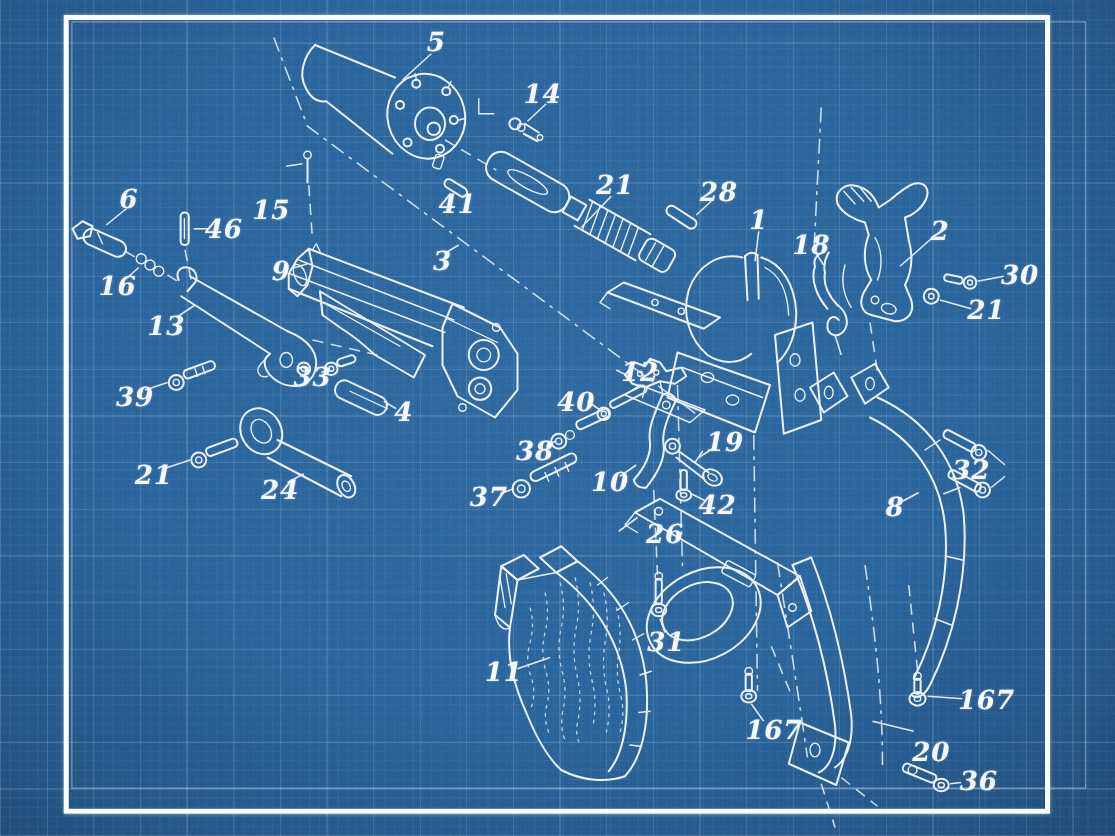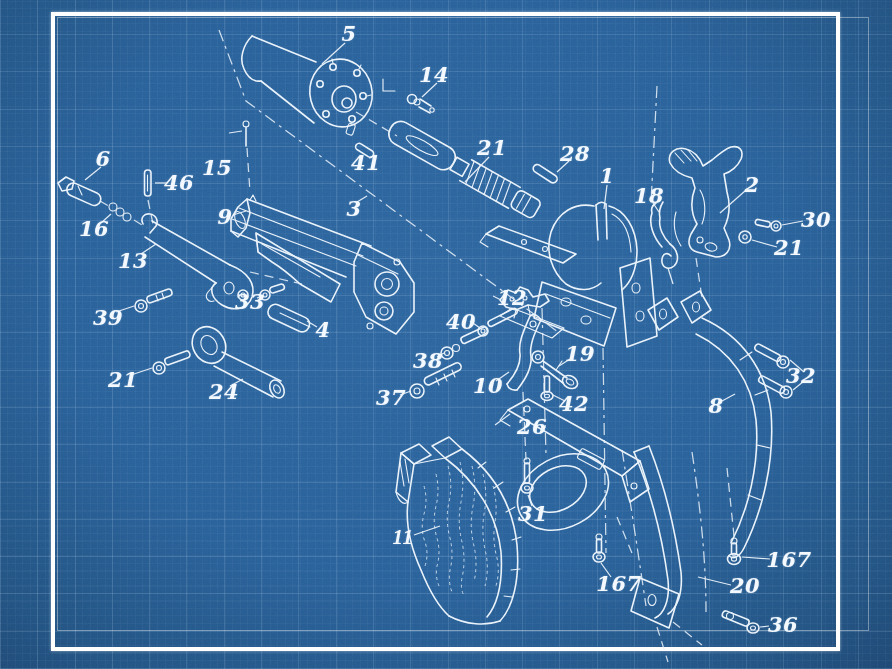--- a/index.html
+++ b/index.html
@@ -487,21 +487,21 @@
       <div class="part-label" style="left: 461px; top: 322px;">40</div>
       <div class="part-label" style="left: 428px; top: 361px;">38</div>
       <div class="part-label" style="left: 391px; top: 398px;">37</div>
       <div class="part-label" style="left: 488px; top: 386px;">10</div>
       <div class="part-label" style="left: 580px; top: 354px;">19</div>
       <div class="part-label" style="left: 574px; top: 404px;">42</div>
       <div class="part-label" style="left: 123px; top: 380px;">21</div>
       <div class="part-label" style="left: 224px; top: 392px;">24</div>
       <div class="part-label" style="left: 484px; top: 427px; margin-left: 48px;">26</div>
       <div class="part-label" style="left: 716px; top: 406px;">8</div>
-      <div class="part-label" style="left: 801px; top: 376px;">32</div>
+      <div class="part-label" style="left: 777px; top: 376px;">32</div>
       <div class="part-label" style="left: 533px; top: 514px;">31</div>
-      <div class="part-label" style="left: 403px; top: 538px; font-family: Liberation Serif, serif;">11</div>
+      <div class="part-label" style="left: 403px; top: 538px;">11</div>
       <div class="part-label" style="left: 619px; top: 584px;">167</div>
       <div class="part-label" style="left: 789px; top: 560px;">167</div>
-      <div class="part-label" style="left: 745px; top: 586px;">20</div>
+      <div class="part-label" style="left: 745px; top: 602px;">20</div>
       <div class="part-label" style="left: 783px; top: 625px;">36</div>
     </div>
 </div>
 
 </body></html>

